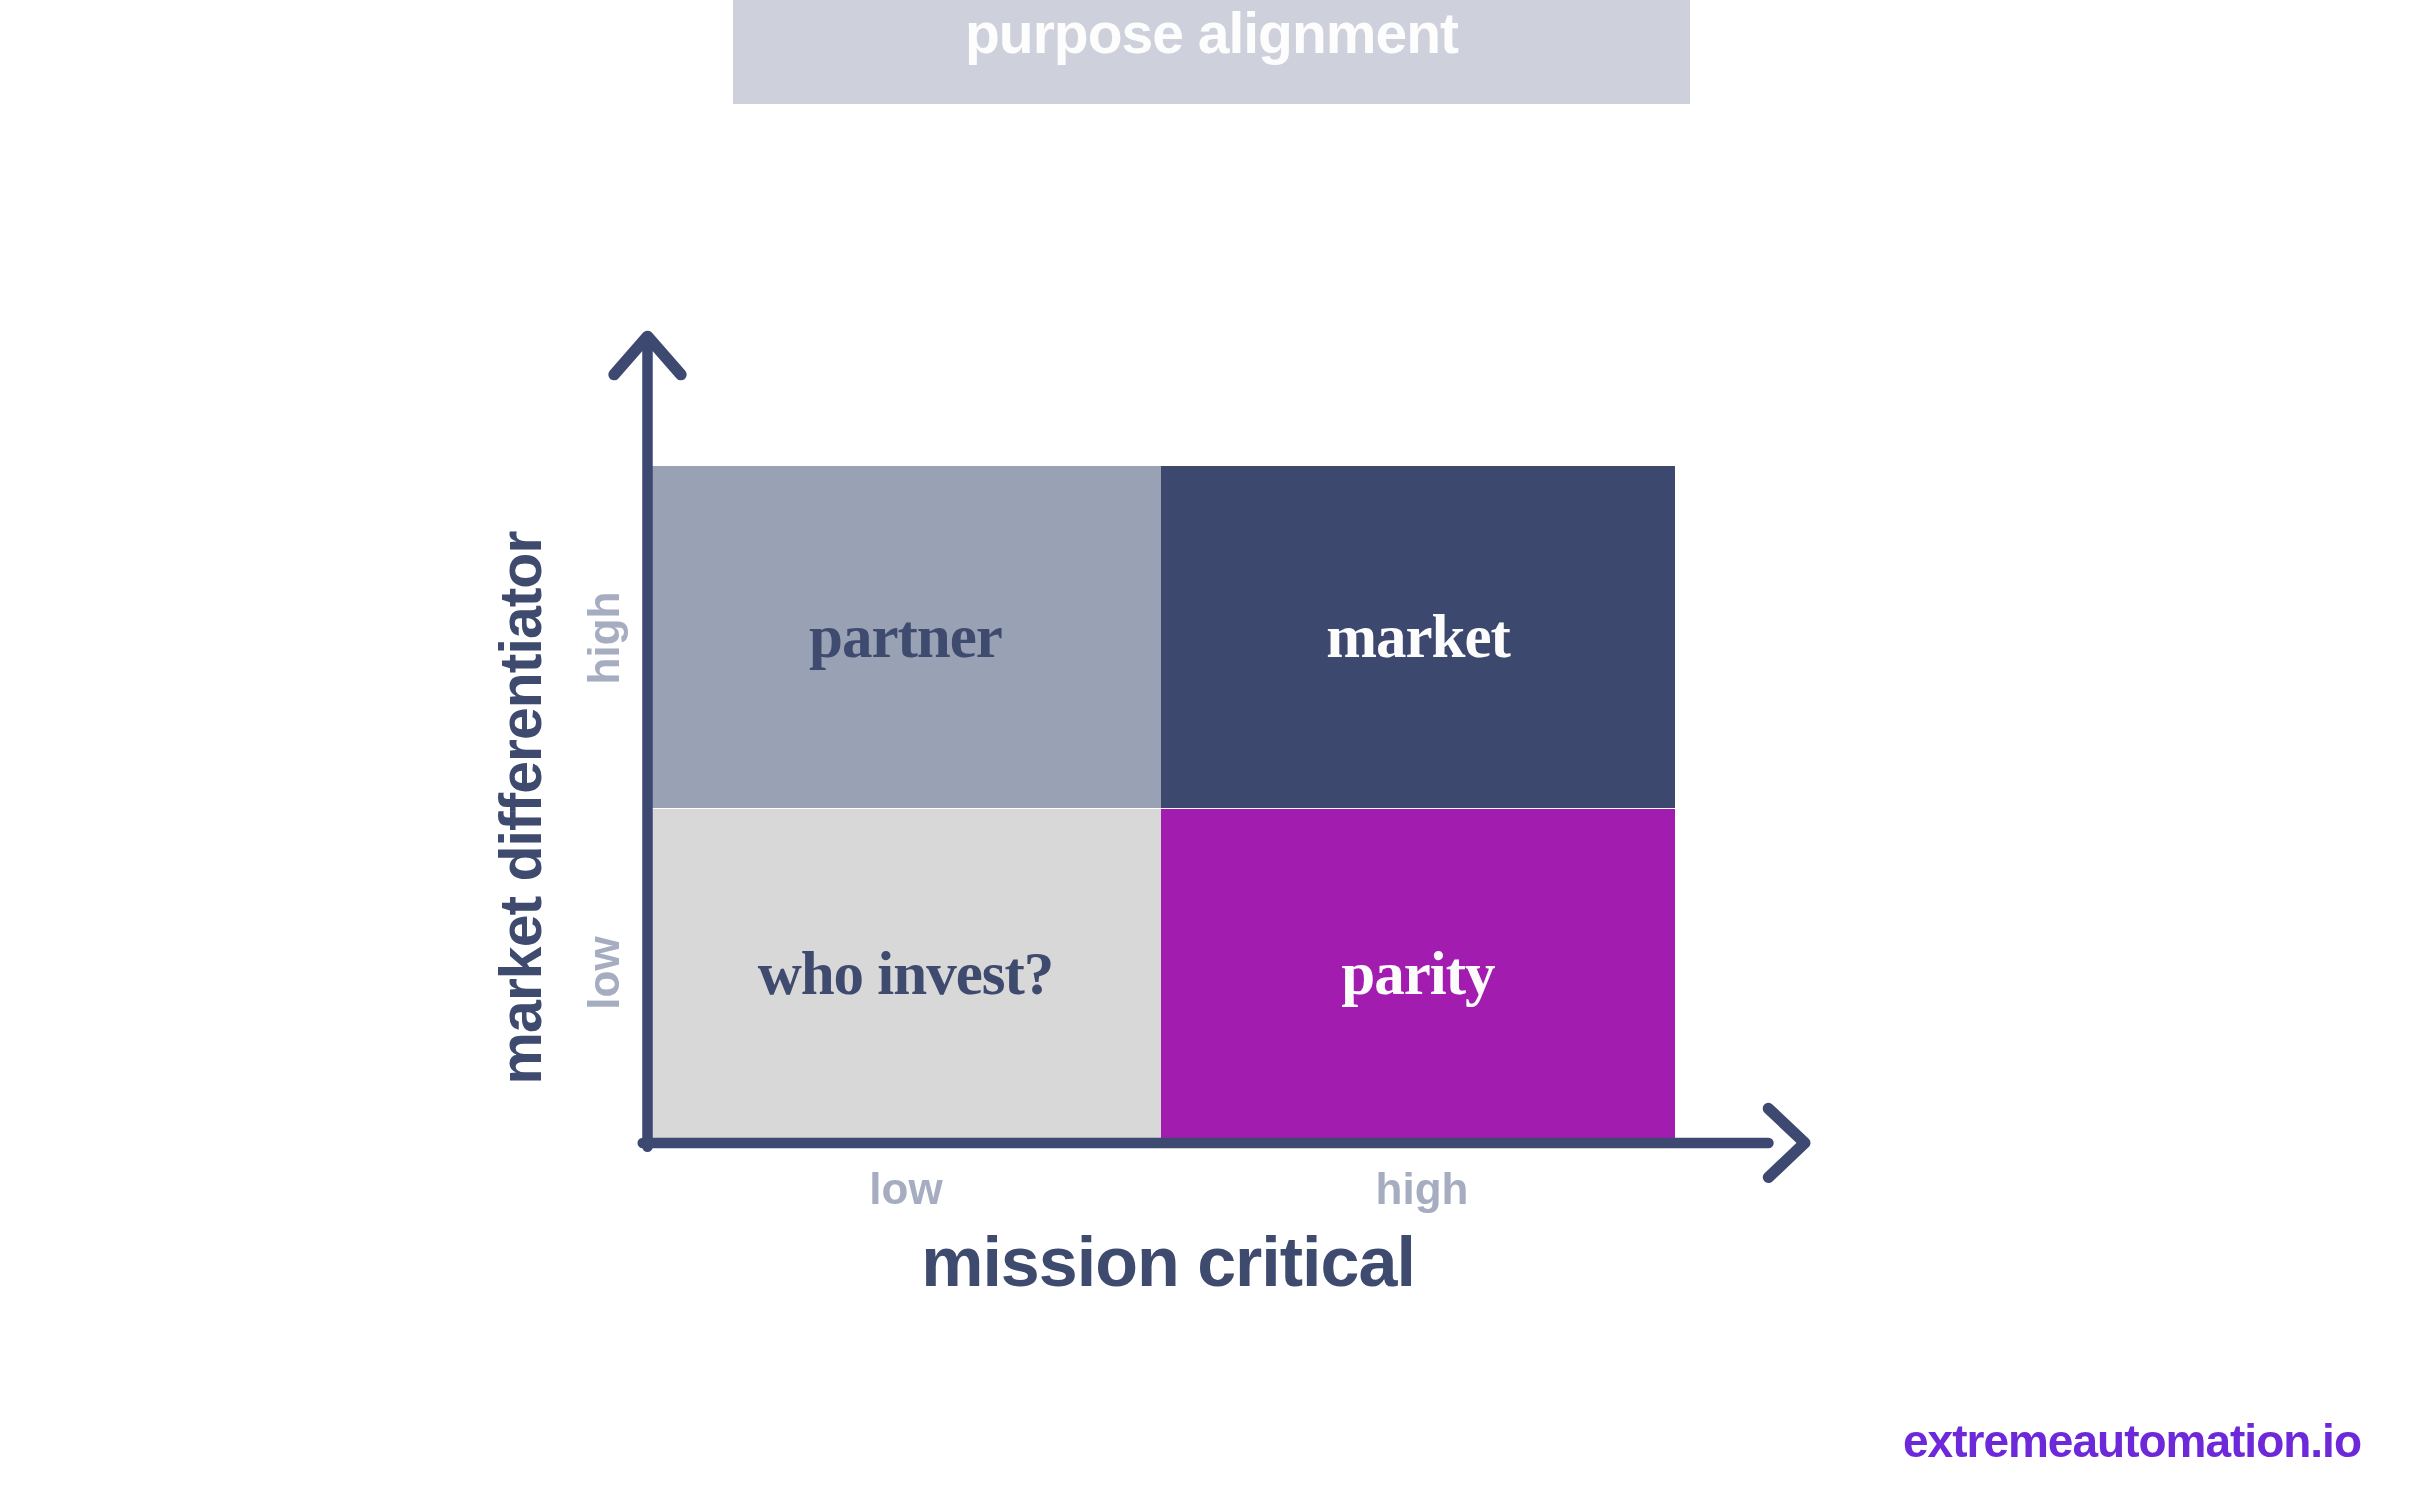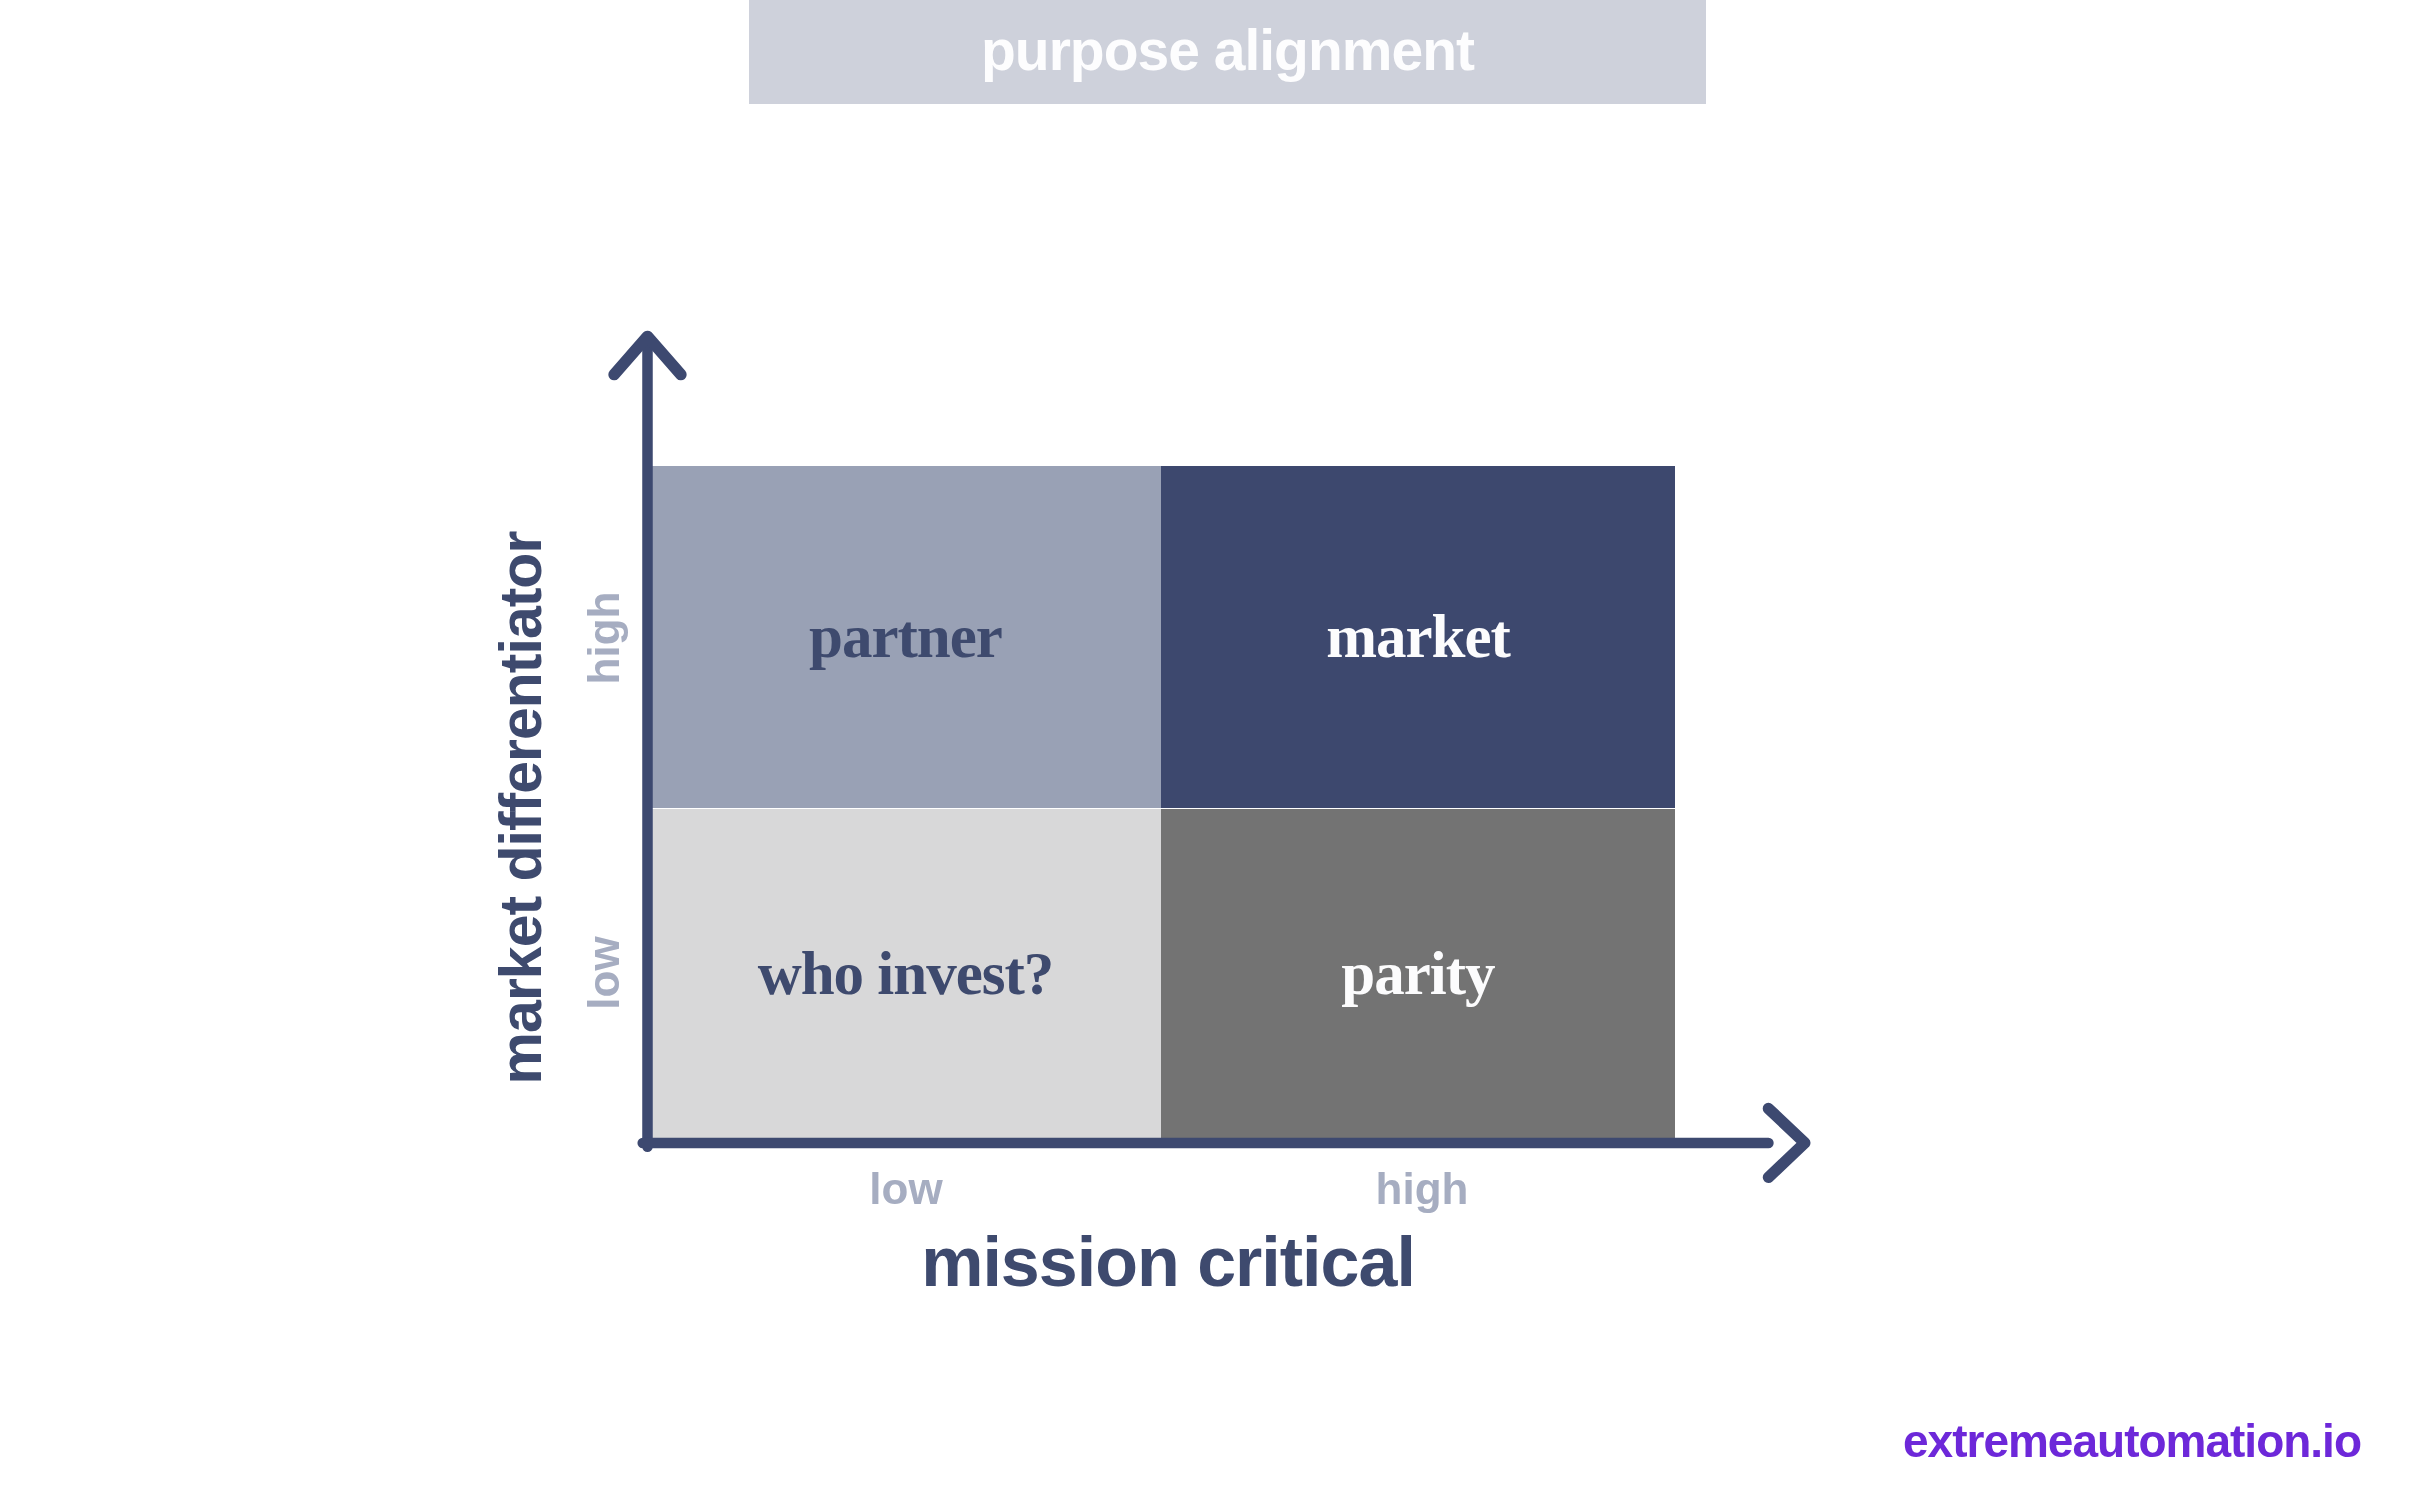--- a/index.html
+++ b/index.html
@@ -7,23 +7,23 @@
     width: 2415px; height: 1508px;
     position: relative;
     overflow: hidden;
     font-family: "Liberation Sans", sans-serif;
     font-weight: bold;
   }
   .abs { position: absolute; }
 
   
   .banner {
-    left: 749px; top: 0; width: 957px; height: 104px;
+    left: 733px; top: 0; width: 957px; height: 104px;
     background: #ced1db;
-    display: flex; align-items: center; justify-content: center;
+    display: flex; justify-content: center;
   }
   .banner .title-text {
     color: #fdfdfe;
     font-size: 57px;
     letter-spacing: -1px;
     padding-bottom: 3.8px;
   }
 
   
   .quadrant {
@@ -73,21 +73,21 @@
 
 <div class="abs quadrant q-partner" style="background: rgb(153, 161, 181);">
   <span class="q-label" style="color: rgb(62, 74, 110);">partner</span>
 </div>
 <div class="abs quadrant q-invest" style="background: rgb(61, 72, 110);">
   <span class="q-label" style="color: rgb(252, 252, 253);">market</span>
 </div>
 <div class="abs quadrant q-whocares" style="background: rgb(216, 216, 217);">
   <span class="q-label" style="color: rgb(62, 74, 110);">who invest?</span>
 </div>
-<div class="abs quadrant q-parity" style="background: #737373;">
+<div class="abs quadrant q-parity" style="background: #a21caf;">
   <span class="q-label" style="color: rgb(252, 252, 253);">parity</span>
 </div>
 
 <svg class="abs axes-svg" viewBox="0 0 2526 1578" xmlns="http://www.w3.org/2000/svg">
 
   <line x1="677" y1="1200" x2="677" y2="362" stroke="#3d4970" stroke-width="11" stroke-linecap="round"></line>
 
   <polyline points="642,392 677,352 712,392" fill="none" stroke="#3d4970" stroke-width="12" stroke-linecap="round" stroke-linejoin="round"></polyline>
 
   <line x1="672" y1="1196" x2="1850" y2="1196" stroke="#3d4970" stroke-width="11" stroke-linecap="round"></line>

